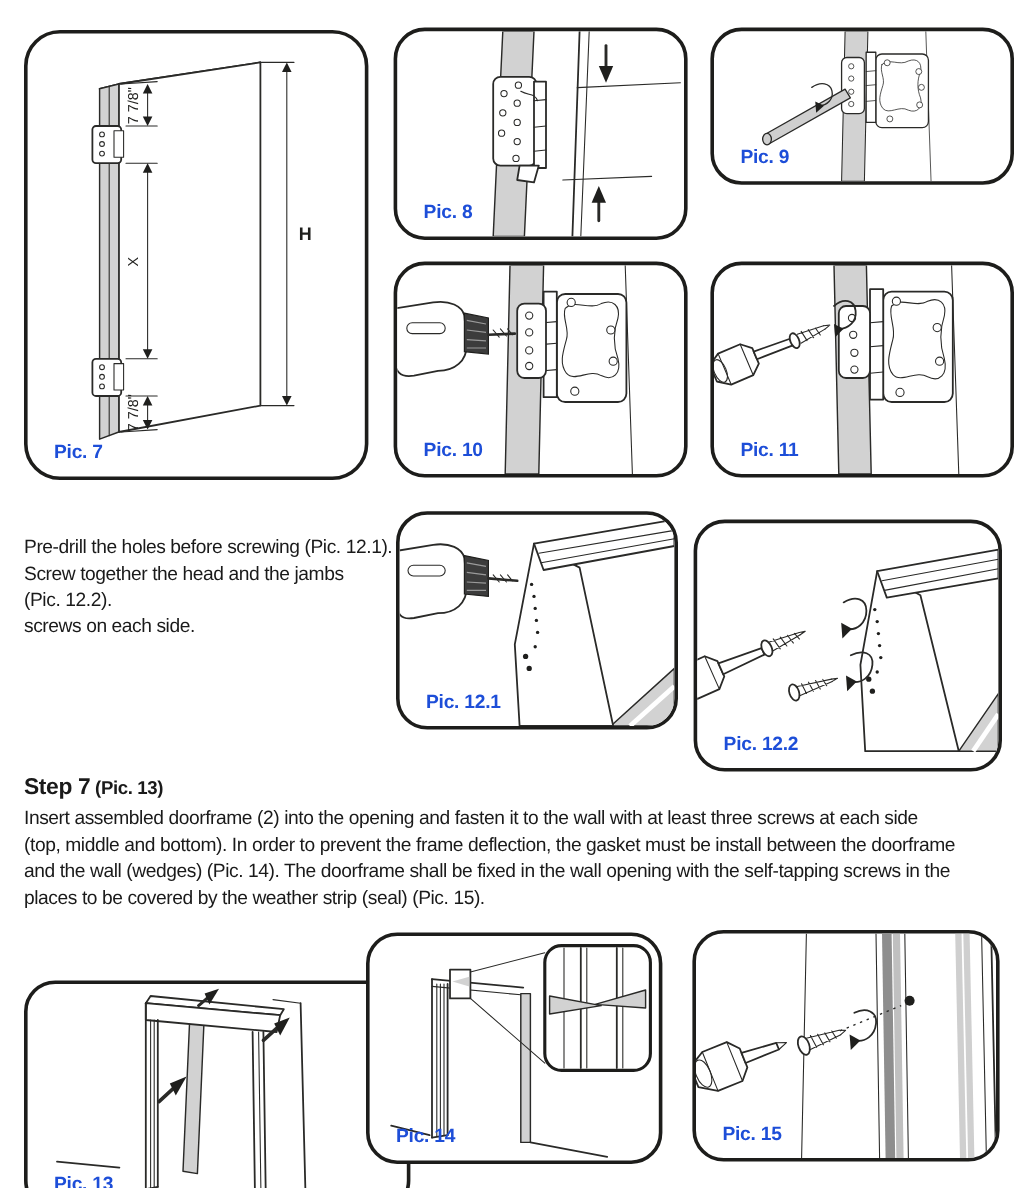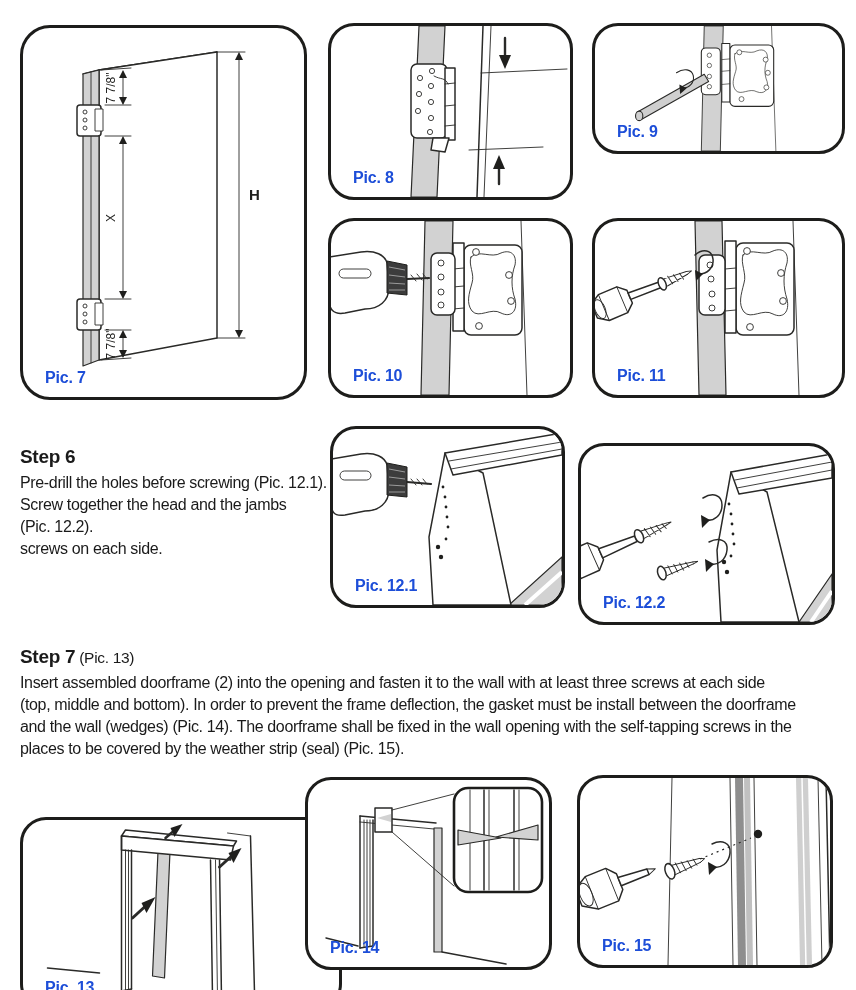--- a/index.html
+++ b/index.html
@@ -4,21 +4,21 @@
 <style>
   html,body{margin:0;padding:0;background:#fff;}
   #page{position:relative;width:856px;height:990px;background:#fff;overflow:hidden;
         font-family:"Liberation Sans",sans-serif;color:#1a1a1a;}
   .panel{position:absolute;border:3px solid #1d1d1b;border-radius:26px;background:#fff;box-sizing:border-box;overflow:hidden;}
   .panel.big{border-radius:30px;}
   .panel svg{position:absolute;left:0;top:0;width:100%;height:100%;}
   .plabel{position:absolute;left:22px;bottom:10px;font-weight:bold;font-size:16px;color:#1d4ed8;letter-spacing:-0.2px;}
   .step{position:absolute;}
   .step-heading{font-size:19px;font-weight:bold;letter-spacing:-0.3px;margin-bottom:4px;}
-  .step-heading .suffix{font-size:15.5px;font-weight:normal;}
+  .step-heading .suffix{font-size:15.5px;font-weight:bold;}
   .step-line{font-size:16px;line-height:22px;letter-spacing:-0.35px;white-space:nowrap;}
   
   .s{fill:none;stroke:#2a2a28;stroke-width:1.5;stroke-linecap:round;stroke-linejoin:round;}
   .t{fill:none;stroke:#2a2a28;stroke-width:0.9;stroke-linecap:round;stroke-linejoin:round;}
   .fw{fill:#ffffff;stroke:#2a2a28;stroke-width:1.5;stroke-linejoin:round;}
   .fwt{fill:#ffffff;stroke:#2a2a28;stroke-width:0.9;stroke-linejoin:round;}
   .fg{fill:#d2d2d2;stroke:#2a2a28;stroke-width:1.2;stroke-linejoin:round;}
   .fgn{fill:#d2d2d2;stroke:none;}
   .bk{fill:#1f1f1d;stroke:none;}
   .dim{font-family:"Liberation Sans",sans-serif;font-size:12px;fill:#1f1f1d;}
@@ -217,21 +217,20 @@
         <polygon class="fw" points="38,-10 70,-8 70,-2 38,-3"></polygon>
         <ellipse class="fw" cx="73" cy="-5" rx="3.6" ry="6.5"></ellipse>
         <path class="t" d="M77,-9 L100,-7 M77,-1 L100,-4 M81,-10 l1.5,9 M87,-9 l1.5,8 M93,-8 l1.5,7"></path>
         <path class="t" d="M100,-7 L105,-5.5 L100,-4"></path>
       </g>
     </svg>
     <div class="plabel">Pic. 11</div>
   </div>
 
   <div class="step" style="left:20px;top:446px;width:315px">
-    <div class="step-heading">Step 6</div>
     <div class="step-line">Pre-drill the holes before screwing (Pic. 12.1).</div>
     <div class="step-line">Screw together the head and the jambs</div>
     <div class="step-line">(Pic. 12.2).</div>
     <div class="step-line">screws on each side.</div>
   </div>
 
   <div class="panel" style="left:330px;top:426px;width:235px;height:182px">
     <svg viewBox="0 0 229 176">
       <g>
         <polygon class="fg" points="176,176 229,128 229,176"></polygon>
@@ -256,21 +255,21 @@
         <rect class="fwt" x="7" y="42" width="31" height="9" rx="4.5"></rect>
         <polygon points="54,34 74,38 74,68 54,66" style="fill:#3c3c3c;stroke:#1f1f1d;stroke-width:1"></polygon>
         <path d="M56,40 L72,43 M56,48 L72,50 M56,56 L72,57 M56,63 L72,63" style="stroke:#9a9a9a;stroke-width:1;fill:none"></path>
         <line class="s" x1="74" y1="53" x2="98" y2="55" style="stroke-width:2.2"></line>
         <path class="t" d="M78,50 l5,6 M84,50 l5,6 M90,50 l4,5"></path>
       </g>
     </svg>
     <div class="plabel">Pic. 12.1</div>
   </div>
 
-  <div class="panel" style="left:578px;top:443px;width:257px;height:182px">
+  <div class="panel" style="left:578px;top:433px;width:257px;height:210px">
     <svg viewBox="0 0 251 176">
       <g>
         <polygon class="fg" points="218,176 251,128 251,176"></polygon>
         <line style="stroke:#fff;stroke-width:4" x1="230" y1="176" x2="251" y2="145"></line>
         <polygon class="fw" points="150,26 186,46 218,176 140,176 136,104"></polygon>
         <polygon class="fw" points="150,26 251,8 251,32 158,48"></polygon>
         <line class="t" x1="154" y1="34" x2="251" y2="16"></line>
         <line class="t" x1="156" y1="42" x2="251" y2="24"></line>
       </g>
       <g>

